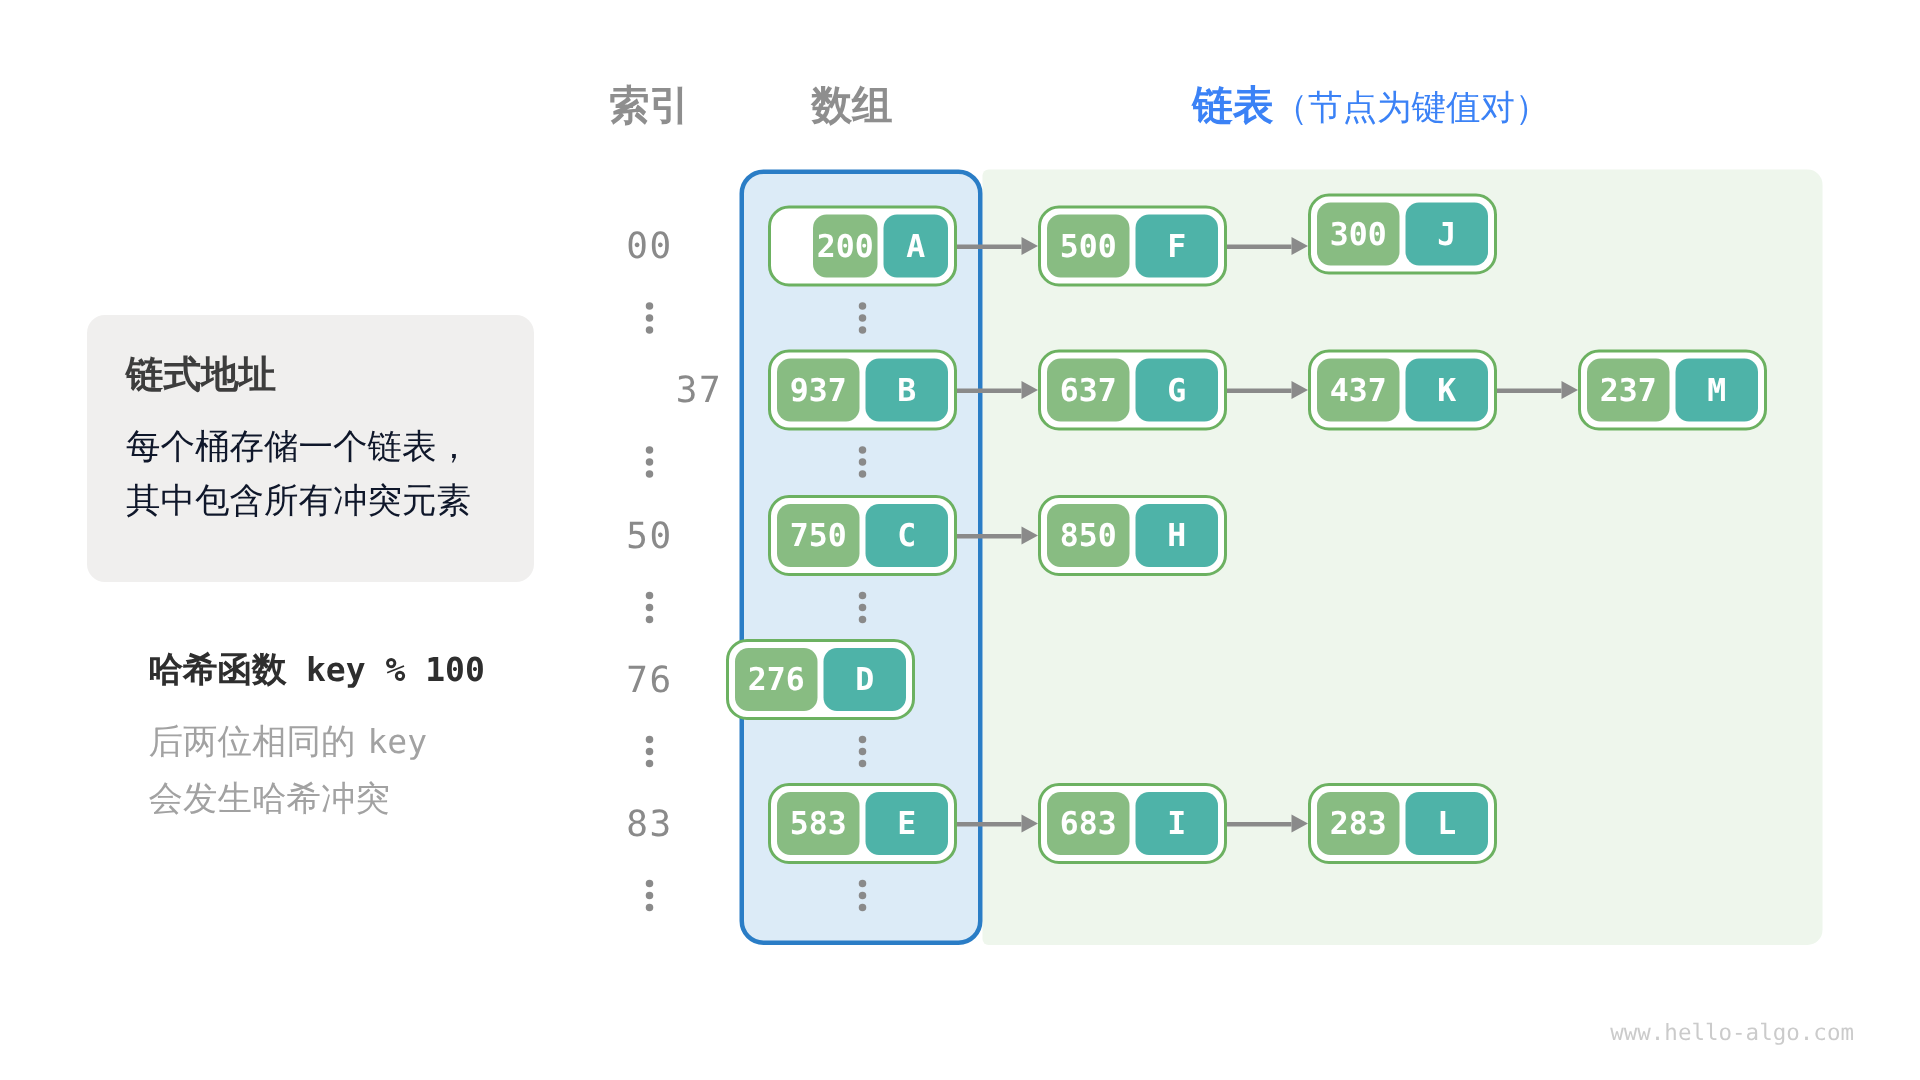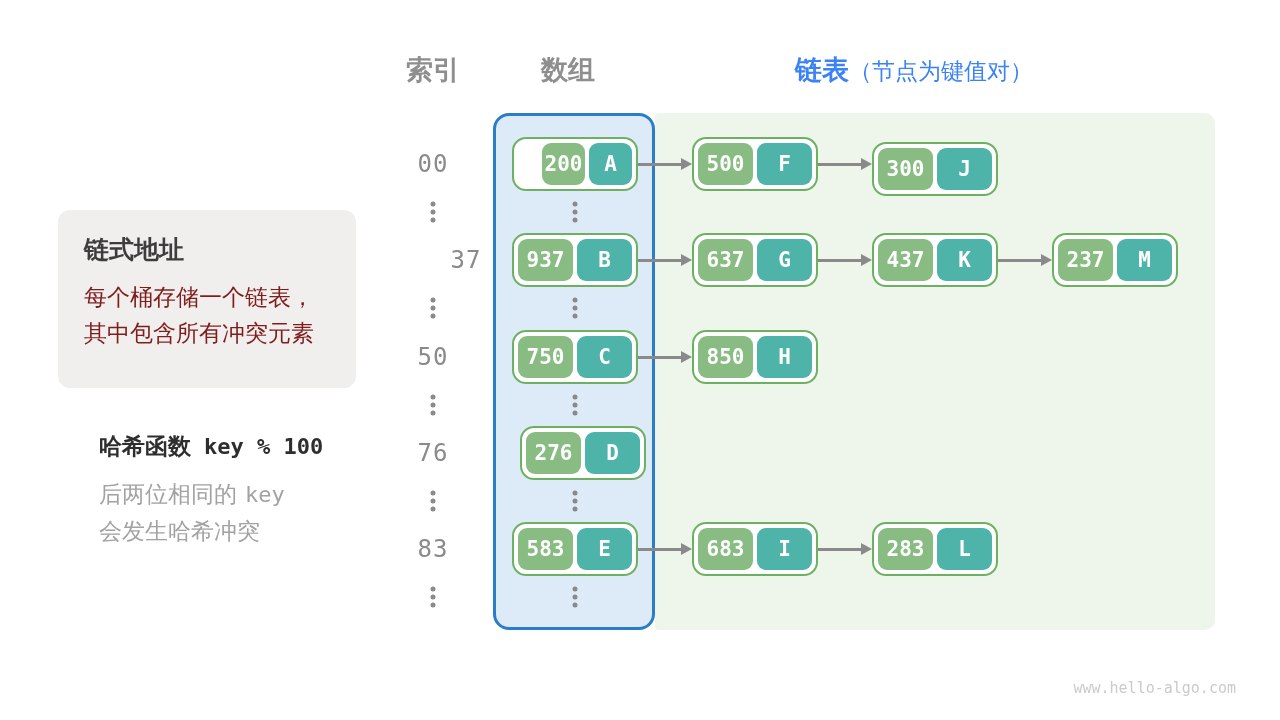--- a/index.html
+++ b/index.html
@@ -30,21 +30,21 @@
   }
   .list-header .hd{font-size:27px;font-weight:bold;}
   .list-header .note{font-size:23px;font-weight:normal;}
 
   
   .callout{
     position:absolute;left:58px;top:210px;width:298px;height:178px;box-sizing:border-box;
     background:#f0efee;border-radius:12px;padding:23px 26px;
   }
   .callout-title{font-size:25px;font-weight:bold;color:#3d3d3d;margin-bottom:13px;}
-  .callout-line{font-size:23px;color:#7f1d1d;line-height:36px;}
+  .callout-line{font-size:23px;color:#0f172a;line-height:36px;}
 
   
   .hash-note{position:absolute;left:99px;top:431px;}
   .hash-title{font-size:23px;font-weight:bold;color:#2e2e2e;white-space:nowrap;}
   .hash-title .code{font-size:22px;margin-left:13px;}
   .hash-body{margin-top:14px;font-size:23px;color:#a2a2a2;line-height:36px;white-space:nowrap;}
   .hash-body .code{font-size:22px;margin-left:8px;}
 
   
   .index-label{
@@ -116,21 +116,21 @@
       <div class="index-label" style="left: 433px; top: 164px;">00</div>
       <div class="node" style="left: 512px; top: 137px; padding-left: 28px;">
         <span class="cell key">200</span>
         <span class="cell val">A</span>
       </div>
       <div class="node" style="left: 692px; top: 137px;">
         <span class="cell key">500</span>
         <span class="cell val">F</span>
       </div>
       <div class="arrow" style="left: 638px; top: 162.5px; width: 43px;"></div>
-      <div class="node" style="left: 872px; top: 142px;">
+      <div class="node" style="left: 872px; top: 129px;">
         <span class="cell key">300</span>
         <span class="cell val">J</span>
       </div>
       <div class="arrow" style="left: 818px; top: 162.5px; width: 43px;"></div>
       <div class="vdots" style="left: 433px; top: 212px;">
         <span class="dot"></span>
         <span class="dot"></span>
         <span class="dot"></span>
       </div>
       <div class="vdots" style="left: 575px; top: 212px;">
@@ -182,21 +182,21 @@
         <span class="dot"></span>
         <span class="dot"></span>
         <span class="dot"></span>
       </div>
       <div class="vdots" style="left: 575px; top: 405px;">
         <span class="dot"></span>
         <span class="dot"></span>
         <span class="dot"></span>
       </div>
       <div class="index-label" style="left: 433px; top: 453px;">76</div>
-      <div class="node" style="left: 520px; top: 426px;">
+      <div class="node" style="left: 484px; top: 426px;">
         <span class="cell key">276</span>
         <span class="cell val">D</span>
       </div>
       <div class="vdots" style="left: 433px; top: 501px;">
         <span class="dot"></span>
         <span class="dot"></span>
         <span class="dot"></span>
       </div>
       <div class="vdots" style="left: 575px; top: 501px;">
         <span class="dot"></span>

